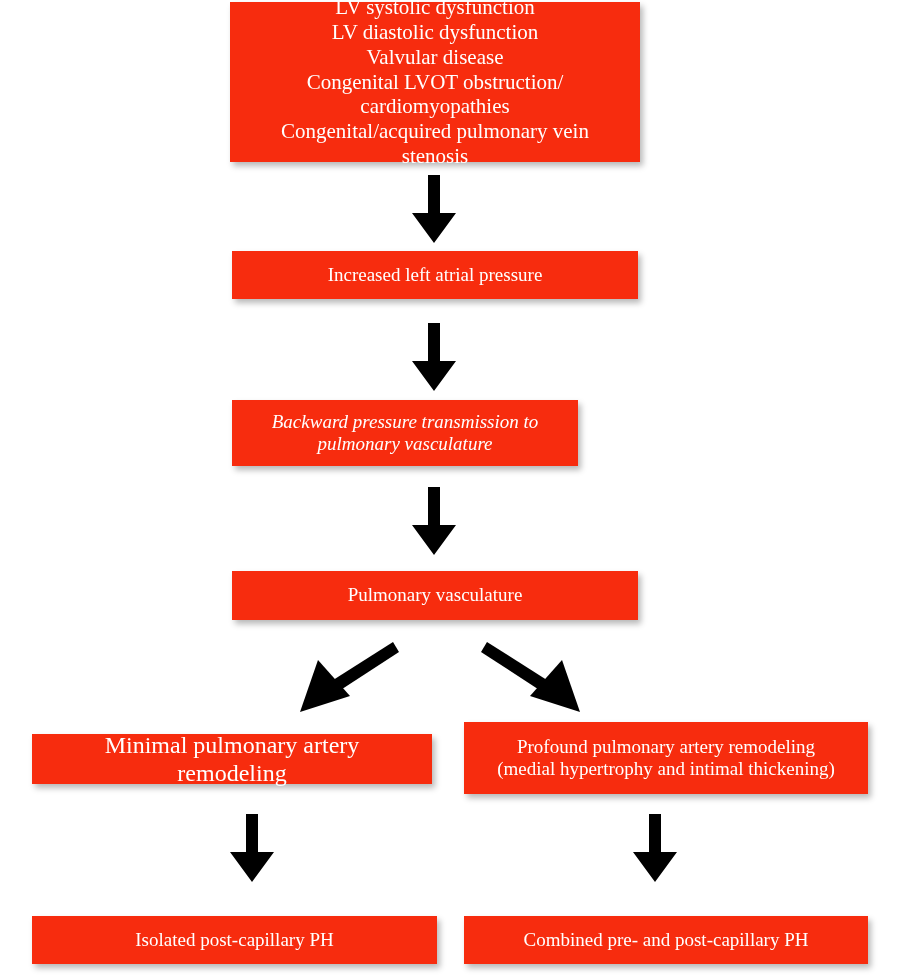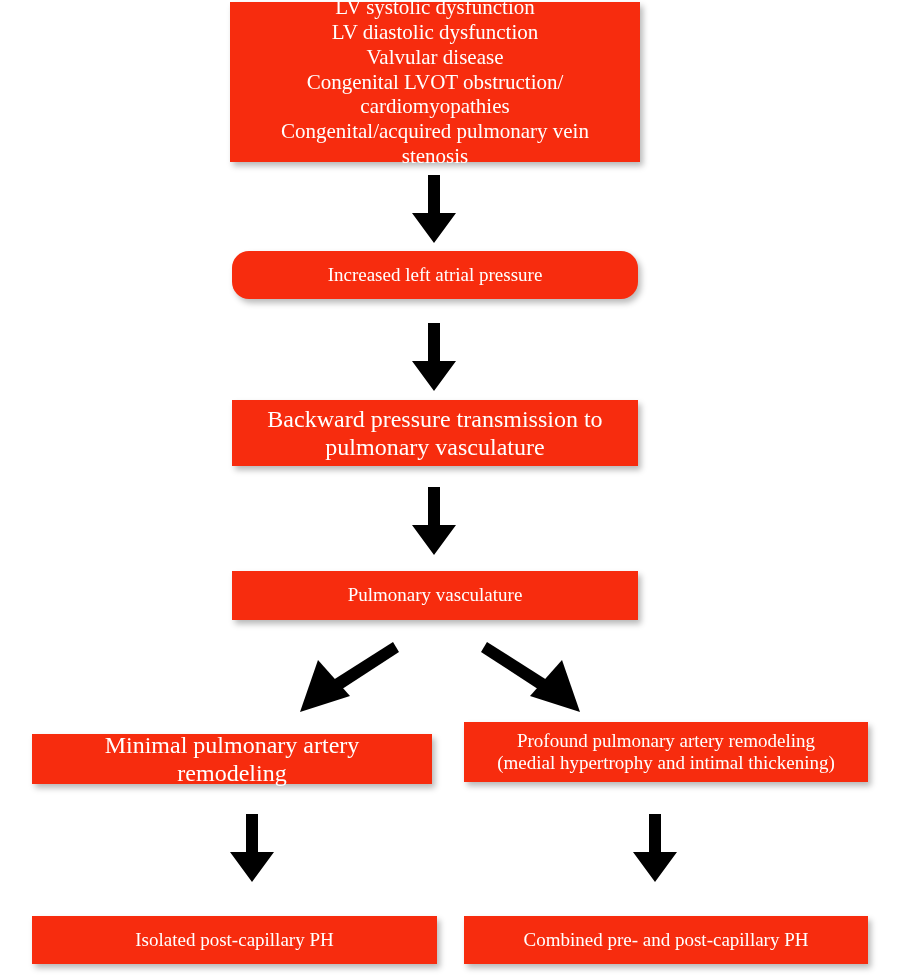--- a/index.html
+++ b/index.html
@@ -34,25 +34,25 @@
     box-shadow: 3px 4px 6px rgba(0, 0, 0, 0.28);
     -webkit-font-smoothing: antialiased;
   }
   .node .label {
     display: block;
     white-space: pre-line;
   }
 
   
   #node-etiologies   { left: 230px; top:   2px; width: 410px; height: 160px; font-size: 21px; }
-  #node-la-pressure  { left: 232px; top: 251px; width: 406px; height:  48px; font-size: 19px; border-radius: 17px; }
-  #node-backward     { left: 232px; top: 400px; width: 406px; height:  66px; font-size: 24px; }
+  #node-la-pressure  { left: 232px; top: 251px; width: 406px; height:  48px; font-size: 19px; }
+  #node-backward     { left: 232px; top: 400px; width: 346px; height:  66px; font-size: 19px; font-style: italic; }
   #node-ph           { left: 232px; top: 571px; width: 406px; height:  49px; font-size: 19px; }
   #node-minimal      { left:  32px; top: 734px; width: 400px; height:  50px; font-size: 24px; }
-  #node-profound     { left: 464px; top: 722px; width: 404px; height:  60px; font-size: 19px; }
+  #node-profound     { left: 464px; top: 722px; width: 404px; height:  72px; font-size: 19px; }
   #node-isolated     { left:  32px; top: 916px; width: 405px; height:  48px; font-size: 19px; }
   #node-combined     { left: 464px; top: 916px; width: 404px; height:  48px; font-size: 19px; }
 
   
   .arrow {
     position: absolute;
     pointer-events: none;
   }
   .arrow svg { display: block; overflow: visible; }
 

